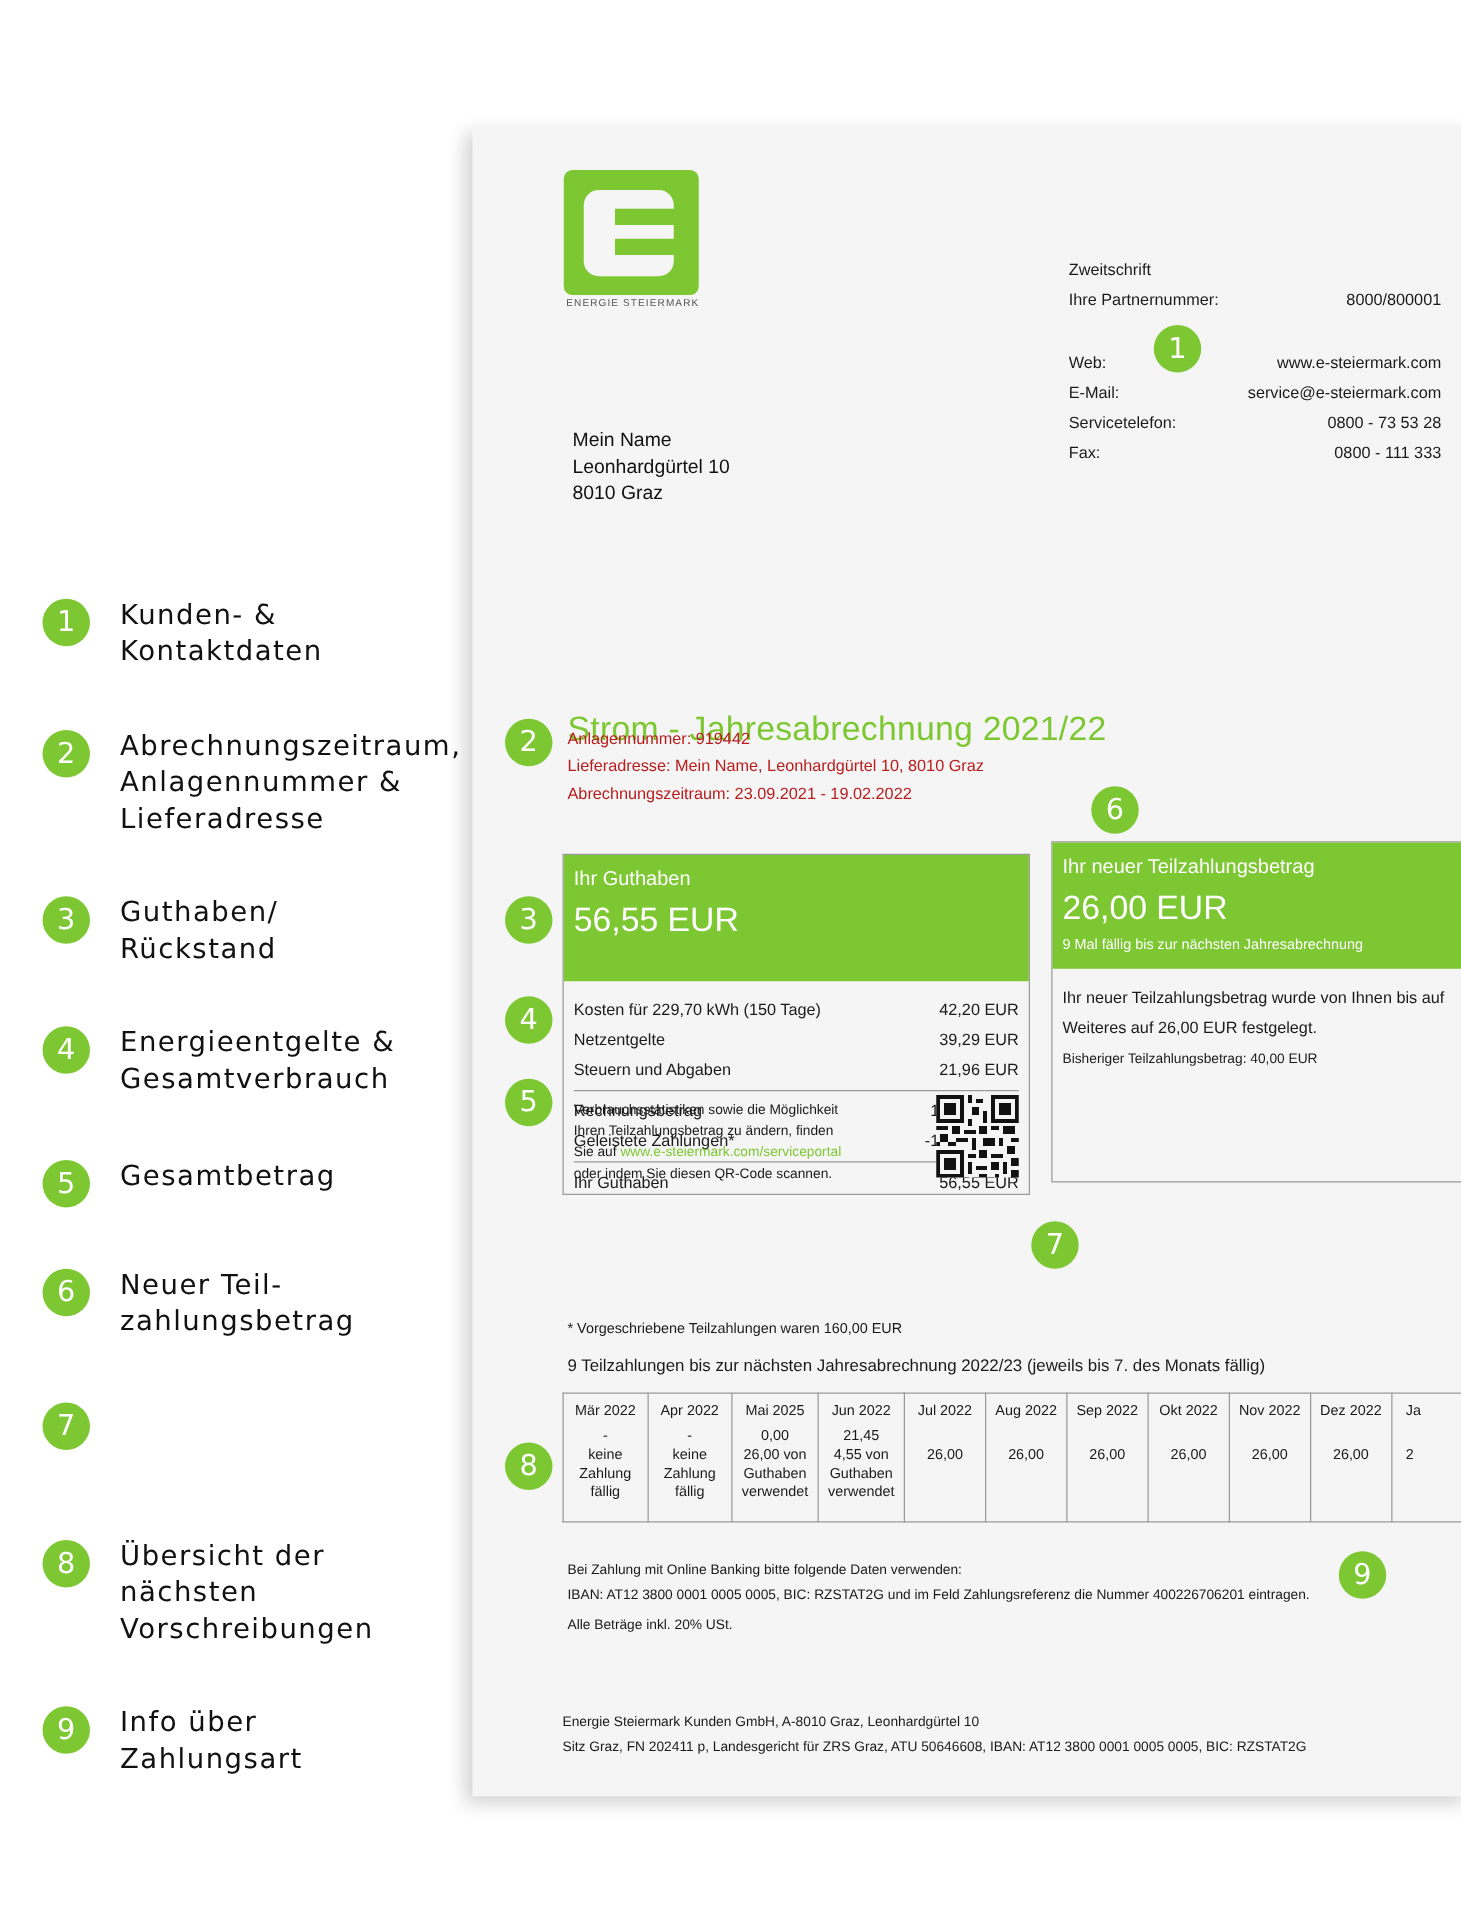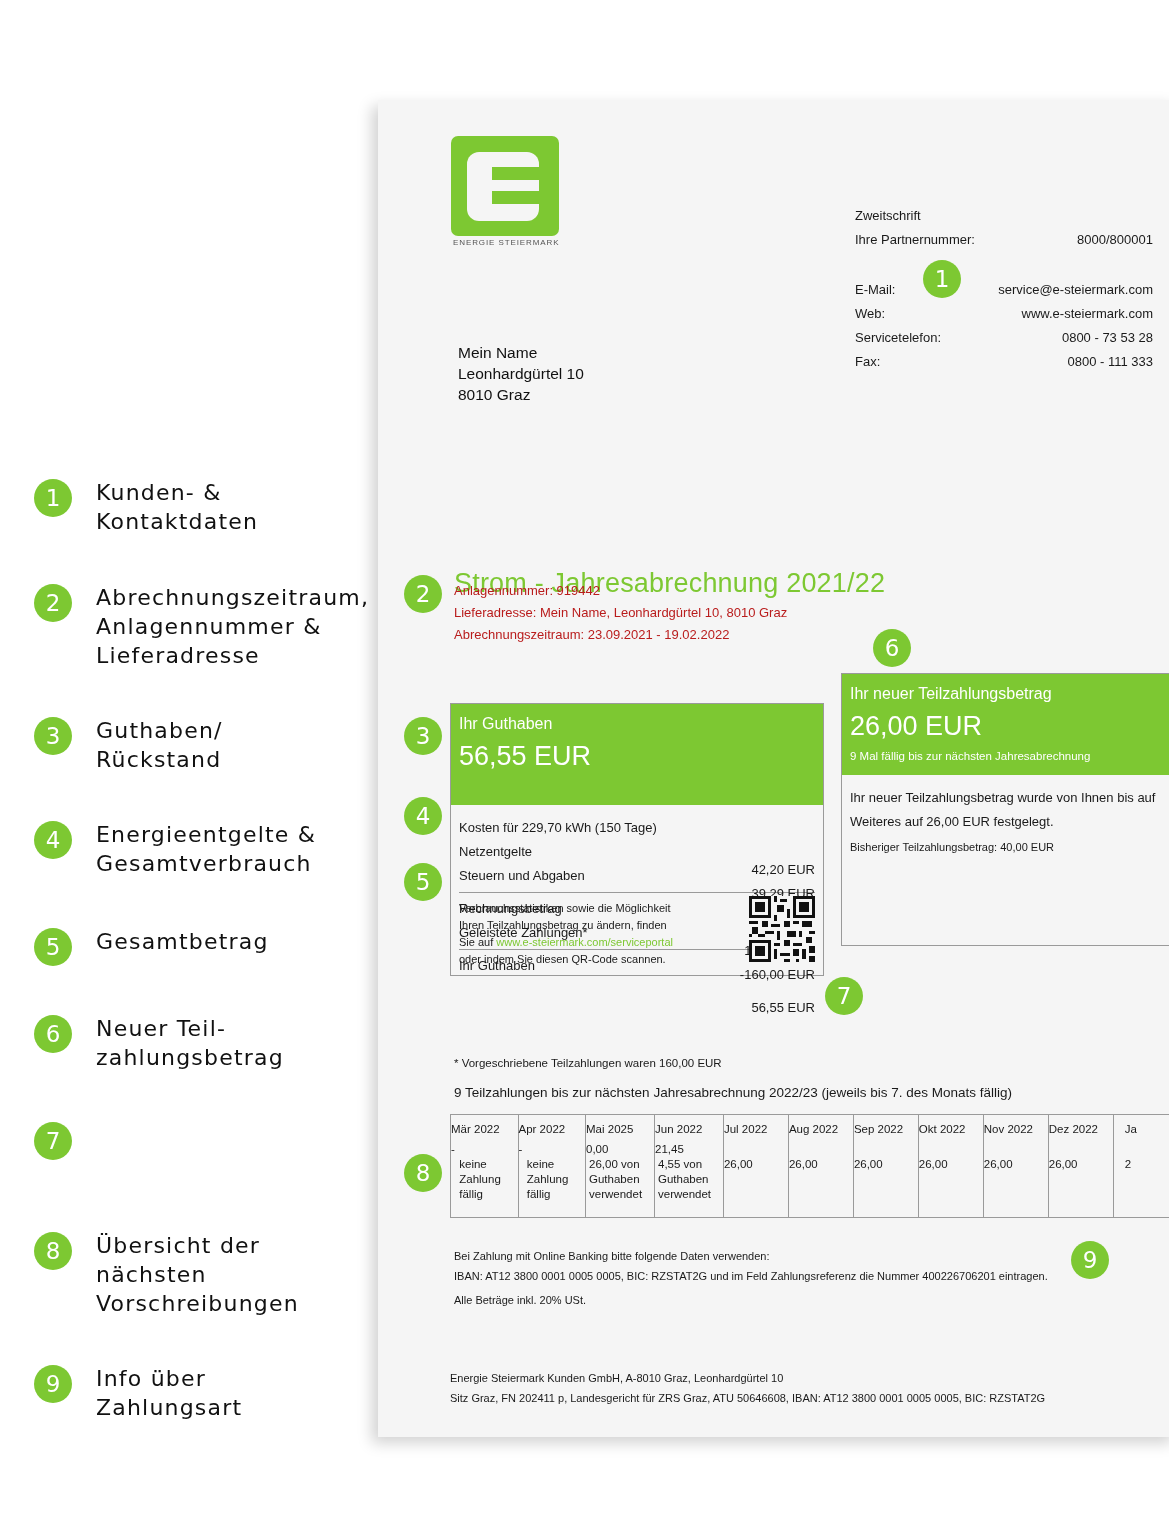--- a/index.html
+++ b/index.html
@@ -36,32 +36,32 @@
     .subinfo { position: absolute; left: 76px; top: 480px; font-size: 13px; line-height: 22px; color: #b91c1c; }
 
     .box { position: absolute; border: 1px solid #9a9a9a; background: #f5f5f5; }
     .box-head { background: #7dc832; color: #fff; padding: 10px 8px 0 8px; }
     .box-head .lbl { font-size: 16px; line-height: 20px; }
     .box-head .amt { font-size: 27px; line-height: 32px; margin-top: 6px; }
     .box-head .note { font-size: 11.5px; margin-top: 8px; }
 
     .line-row { position: relative; height: 24px; line-height: 24px; font-size: 13px; }
     .line-row .k { position: absolute; left: 8px; }
-    .line-row .v { position: absolute; right: 8px; margin-top: 42px; }
+    .line-row .v { position: absolute; right: 8px; }
     .hr { margin: 4px 8px; border-top: 1px solid #9a9a9a; }
 
     .portal-text { position: absolute; left: 8px; top: 196px; font-size: 11px; line-height: 17px; color: #1a1a1a; }
     .portal-link { color: #7dc832; }
     .qr { position: absolute; right: 8px; top: 192px; width: 66px; height: 66px; }
 
     .footnote { position: absolute; left: 76px; top: 957px; font-size: 11.5px; color: #1a1a1a; }
     .table-title { position: absolute; left: 76px; top: 985px; font-size: 13.5px; color: #1a1a1a; }
 
     .sched { position: absolute; left: 72px; top: 1014px; border-collapse: collapse; table-layout: fixed; }
-    .sched td { width: 69.8px; height: 103px; border: 1px solid #9a9a9a; vertical-align: top; 
+    .sched td { width: 69.8px; height: 103px; border: 1px solid #9a9a9a; vertical-align: top; text-align: center;
       font-size: 11.5px; line-height: 15px; padding-top: 7px; color: #1a1a1a; }
     .sched .m { display: block; margin-bottom: 5px; }
     .sched .a { display: block; }
     .sched .n { display: block; }
 
     .pay { position: absolute; left: 76px; top: 1146px; font-size: 11px; line-height: 20px; color: #1a1a1a; }
     .vat { position: absolute; left: 76px; top: 1194px; font-size: 11px; color: #1a1a1a; }
     .footer { position: absolute; left: 72px; top: 1268px; font-size: 11px; line-height: 20px; color: #1a1a1a; }
   </style>
 </head>
@@ -124,26 +124,26 @@
   <div class="meta">
     <div class="meta-row">
         <span class="k">Zweitschrift</span>
       </div>
     <div class="meta-row">
       <span class="k">Ihre Partnernummer:</span>
       <span class="v">8000/800001</span>
     </div>
     <div class="meta-row" style="height:26px"></div>
     <div class="meta-row">
+      <span class="k">Web:</span>
+      <span class="v">www.e-steiermark.com</span>
+    </div>
+    <div class="meta-row">
       <span class="k">E-Mail:</span>
       <span class="v">service@e-steiermark.com</span>
-    </div>
-    <div class="meta-row">
-      <span class="k">Web:</span>
-      <span class="v">www.e-steiermark.com</span>
     </div>
     <div class="meta-row">
       <span class="k">Servicetelefon:</span>
       <span class="v">0800 - 73 53 28</span>
     </div>
     <div class="meta-row">
       <span class="k">Fax:</span>
       <span class="v">0800 - 111 333</span>
     </div>
   </div>
@@ -156,21 +156,21 @@
   </div>
 
   <div class="title">Strom - Jahresabrechnung 2021/22</div>
   <div class="badge" style="left:26px; top:475px;">2</div>
   <div class="subinfo">
     <div>Anlagennummer: 919442</div>
     <div>Lieferadresse: Mein Name, Leonhardgürtel 10, 8010 Graz</div>
     <div>Abrechnungszeitraum: 23.09.2021 - 19.02.2022</div>
   </div>
 
-  <div class="box" style="left:72px; top:603px; width:374px; height:273px;">
+  <div class="box" style="left:72px; top:583px; width:374px; height:273px;">
     <div class="box-head" style="height:101px;">
       <div class="lbl">Ihr Guthaben</div>
       <div class="amt">56,55 EUR</div>
     </div>
     <div style="padding-top:11px;">
       <div class="line-row">
         <span class="k">Kosten für 229,70 kWh (150 Tage)</span>
         <span class="v">42,20 EUR</span>
       </div>
       <div class="line-row">

